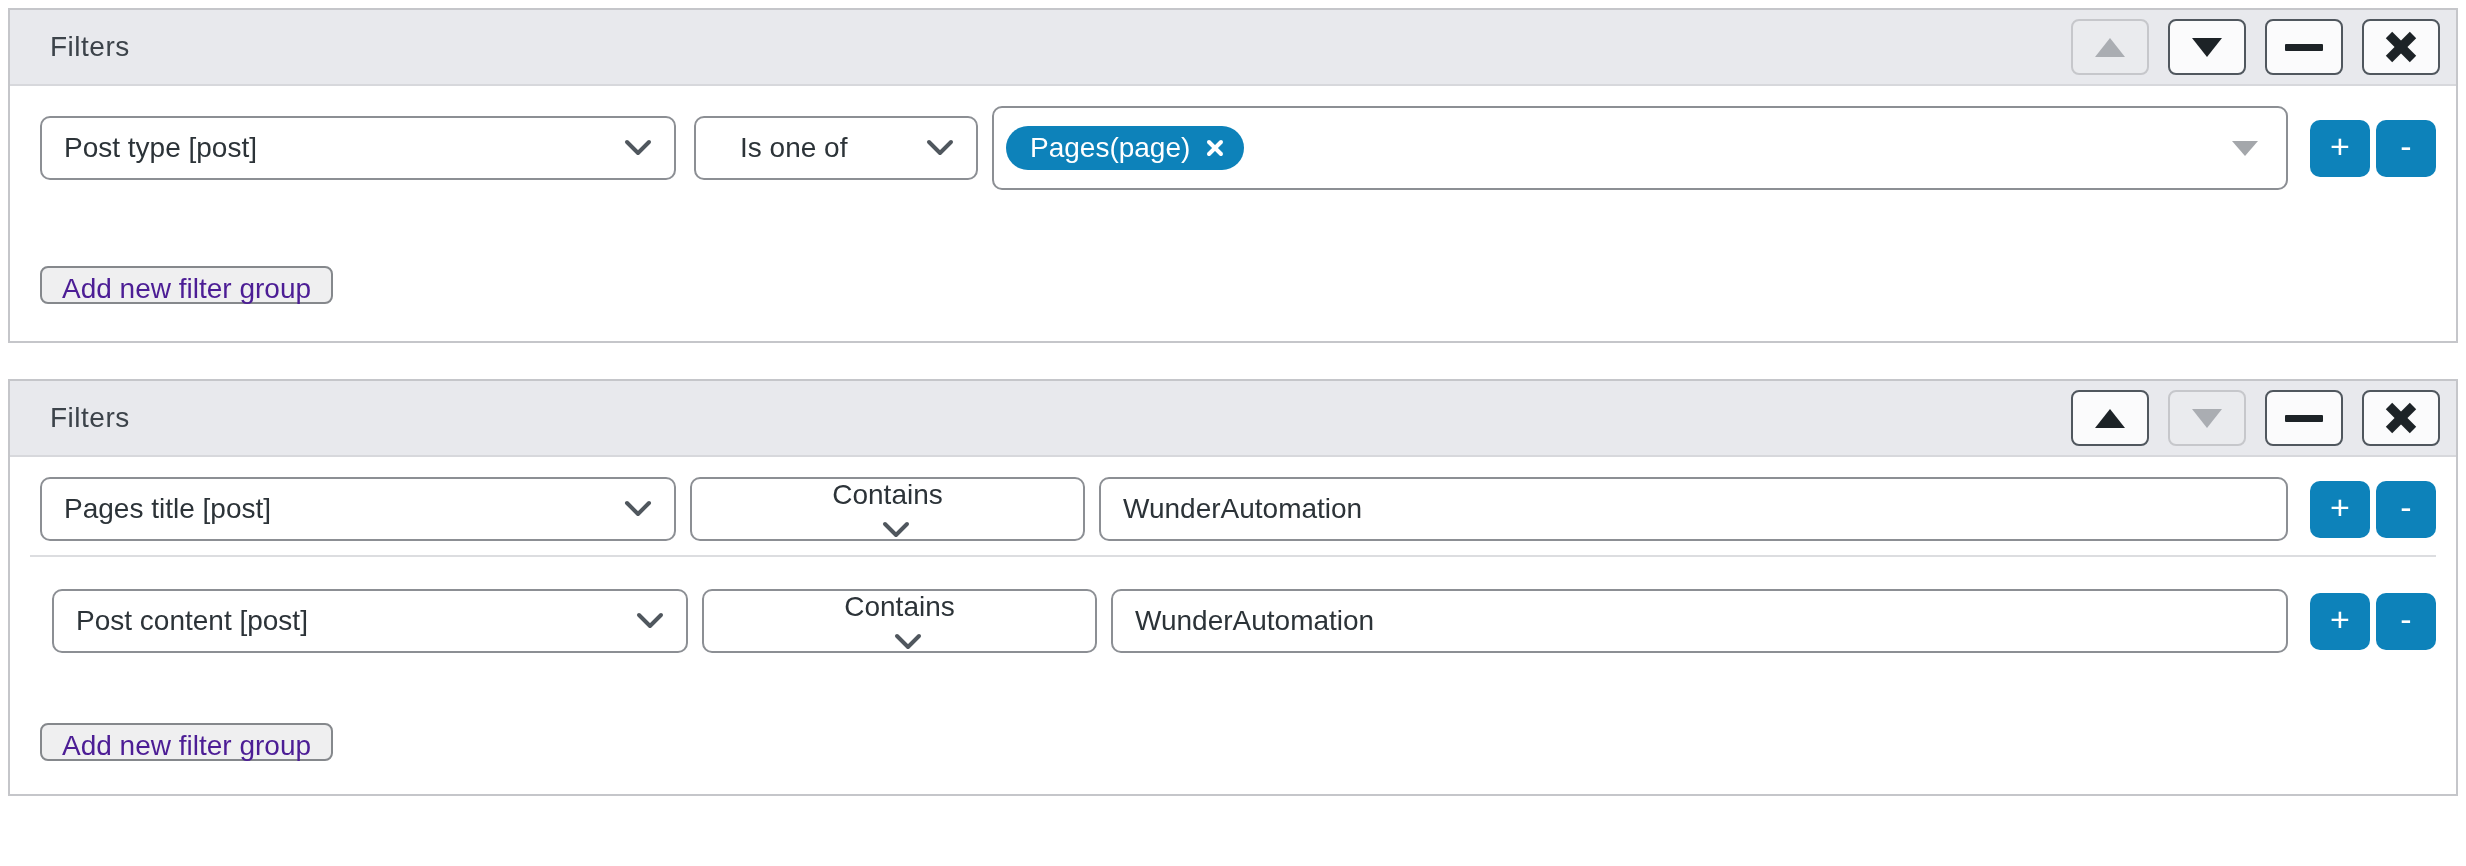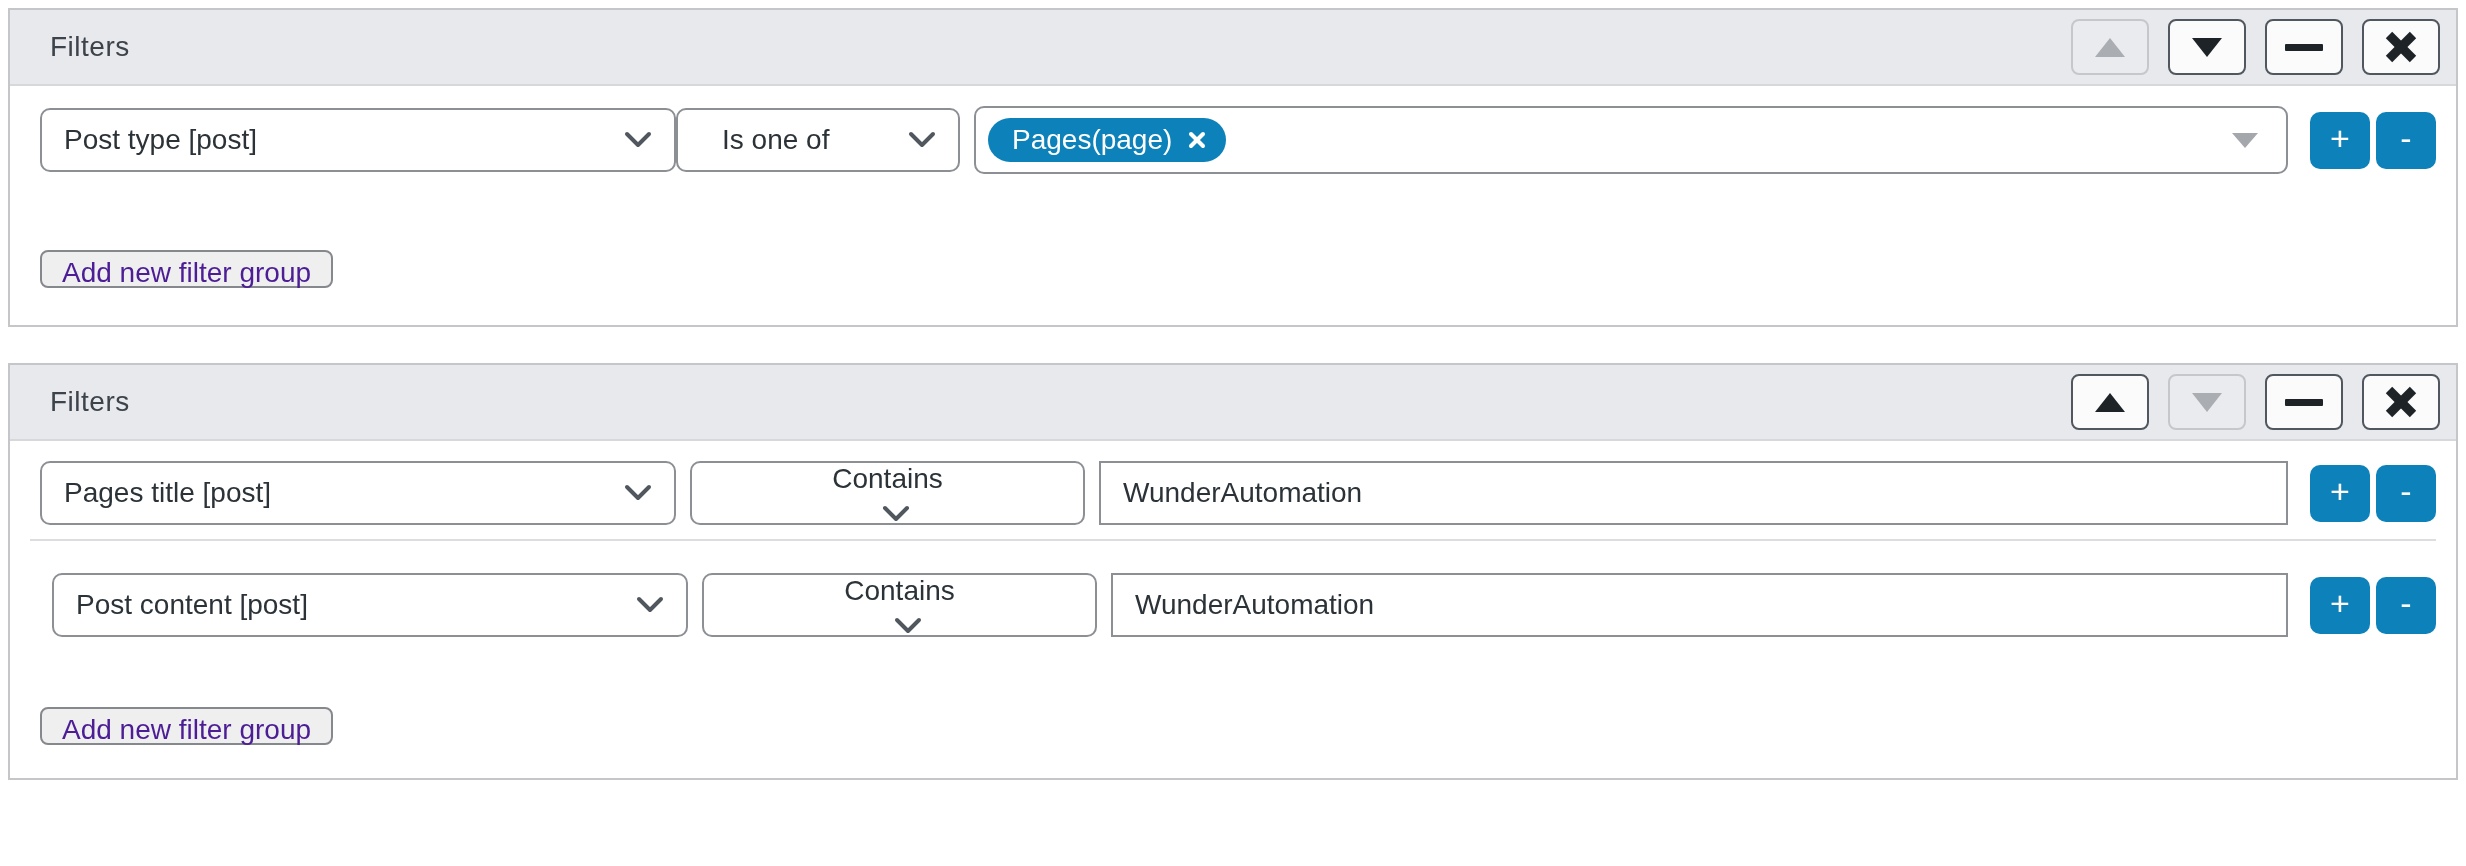--- a/index.html
+++ b/index.html
@@ -90,28 +90,28 @@
     display: flex;
     align-items: center;
     justify-content: space-between;
     padding: 0 22px;
     font-size: 28px;
     color: #2c3338;
     cursor: pointer;
     flex: none;
   }
   .field-select { width: 636px; }
-  .op-select-narrow { width: 284px; margin-left: 0; padding-left: 44px; }
+  .op-select-narrow { width: 284px; margin-left: 18px; padding-left: 44px; }
   .op-select-wide  { width: 395px; margin-left: 14px; flex-direction: column; }
 
   .chevron-svg { flex: none; margin-left: 16px; }
 
   .value-multiselect {
     flex: 1;
-    height: 68px;
+    height: 84px;
     border: 2px solid #8c8f94;
     border-radius: 10px;
     background: #fff;
     margin-left: 14px;
     position: relative;
     display: flex;
     align-items: center;
     padding: 0 70px 0 12px;
     cursor: text;
   }
@@ -136,21 +136,21 @@
     width: 0; height: 0;
     border-left: 13px solid transparent;
     border-right: 13px solid transparent;
     border-top: 15px solid #a4a7ab;
   }
 
   .text-input {
     flex: 1;
     height: 64px;
     border: 2px solid #8c8f94;
-    border-radius: 0;
+    border-radius: 10px;
     margin-left: 14px;
     font-size: 28px;
     color: #2c3338;
     padding: 0 22px;
     font-family: "Liberation Sans", sans-serif;
     outline: none;
     background: #fff;
   }
 
   .pm-group { display: flex; gap: 6px; margin-left: 22px; flex: none; }

